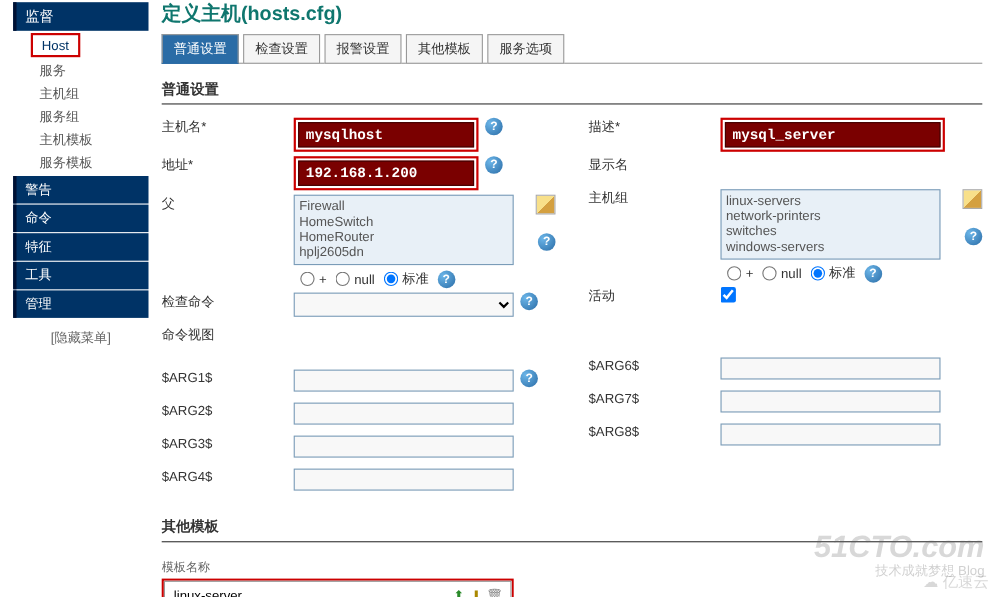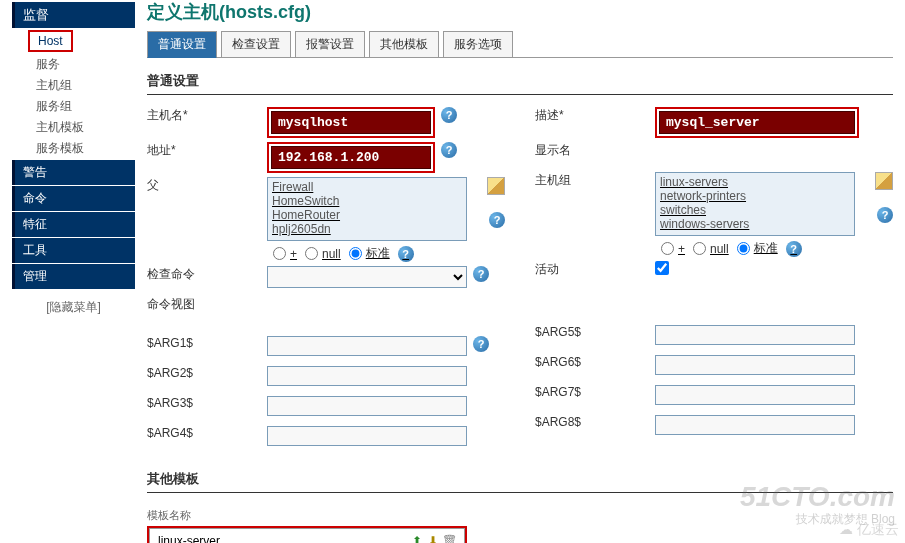--- a/index.html
+++ b/index.html
@@ -25,21 +25,21 @@
     .text-input { border: 1px solid #7a9cb8; background: #f8f8f8; padding: 2px 4px; width: 200px; height: 20px; }
     .red-box { border: 2px solid #c00; display: inline-block; padding: 2px; }
     .listbox { border: 1px solid #7a9cb8; background: #e8f0f7; width: 200px; height: 64px; overflow-y: scroll; color: #555; font-size: 12px; padding: 2px 4px; }
     .listbox .opt { padding: 0; }
     .select { border: 1px solid #7a9cb8; background: #f8f8f8; width: 200px; height: 22px; }
     .radio-group { display: flex; align-items: center; gap: 2px; font-size: 12px; color: #333; }
     .radio-group input { margin: 0 2px 0 6px; }
     .help-icon { width: 16px; height: 16px; border-radius: 50%; background: radial-gradient(circle at 30% 30%, #6bb5e8, #2a6ca6); color: #fff; text-align: center; font-size: 11px; line-height: 16px; font-weight: bold; display: inline-block; margin-left: 6px; cursor: help; }
     .edit-icon { width: 18px; height: 18px; background: linear-gradient(135deg,#f8e08a 50%,#d4a040 50%); display: inline-block; margin-left: 4px; cursor: pointer; border: 1px solid #aaa; }
     .checkbox { width: 14px; height: 14px; }
-    .controls { display: flex; align-items: flex-start; gap: 16px; text-decoration: underline; }
+    .controls { display: flex; align-items: flex-start; gap: 16px; }
     .template-table { width: 320px; }
     .template-header { font-size: 11px; color: #666; padding: 3px 0; }
     .template-row { border: 1px solid #999; padding: 5px 8px; display: flex; justify-content: space-between; align-items: center; background: #fff; }
     .template-box { border: 2px solid #c00; padding: 0; }
     .action-icons { display: flex; gap: 2px; }
     .arrow-up, .arrow-down, .trash { width: 14px; height: 14px; font-size: 12px; text-align: center; line-height: 14px; cursor: pointer; }
     .arrow-up { color: #2a8a2a; }
     .arrow-down { color: #aa8800; }
     .trash { color: #888; }
     .watermark1 { position: absolute; right: 10px; bottom: 30px; font-family: Arial; font-weight: bold; font-size: 28px; color: rgba(100,100,100,0.25); font-style: italic; }
@@ -179,24 +179,20 @@
               <span class="help-icon">?</span>
             </div>
           </div>
         </div>
         <div class="form-row">
           <div class="form-label">活动</div>
           <input type="checkbox" checked="" class="checkbox" style="">
         </div>
         <div style="height:34px;"></div>
         <div class="form-row">
-            <div class="form-label">$ARG5$</div>
-            <input class="text-input" style="">
-          </div>
-        <div class="form-row">
             <div class="form-label">$ARG6$</div>
             <input class="text-input" style="">
           </div>
         <div class="form-row">
             <div class="form-label">$ARG7$</div>
             <input class="text-input" style="">
           </div>
         <div class="form-row">
             <div class="form-label">$ARG8$</div>
             <input class="text-input" style="">

